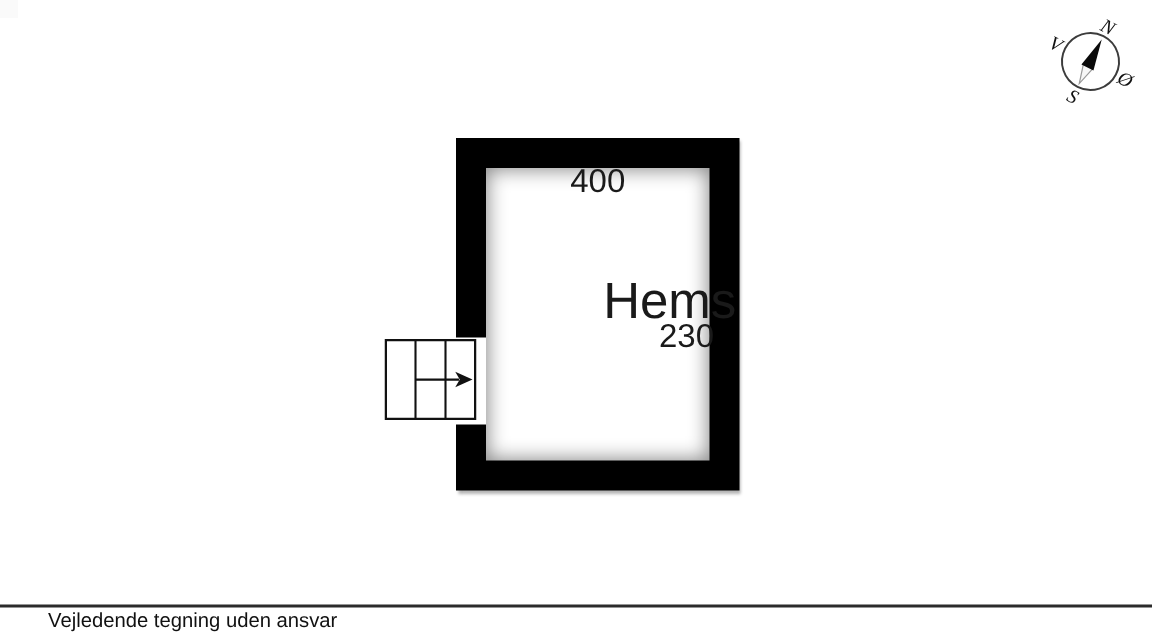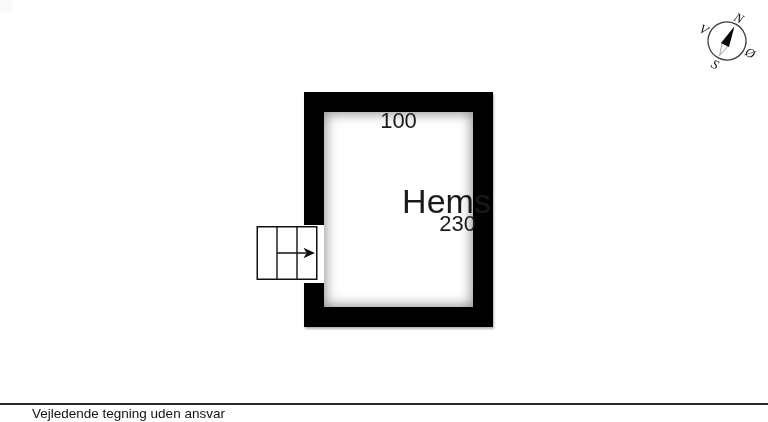--- a/index.html
+++ b/index.html
@@ -83,21 +83,21 @@
 
 <div class="canvas">
 
   <div class="abs artifact"></div>
 
   <div class="abs plan-outer">
     <div class="plan-inner"></div>
     <div class="wall-opening"></div>
   </div>
 
-  <div class="abs dim-top">100</div>
+  <div class="abs dim-top">400</div>
   <div class="abs room-label">Hems</div>
   <div class="abs dim-right">230</div>
 
   <svg class="abs stairs-svg" width="64" height="60" viewBox="0 0 64 60">
     <rect x="1.25" y="2.75" width="59.5" height="52.5" fill="#ffffff" stroke="#111111" stroke-width="1.5"></rect>
     <line x1="21" y1="2.75" x2="21" y2="55.25" stroke="#111111" stroke-width="1.4"></line>
     <line x1="41" y1="2.75" x2="41" y2="55.25" stroke="#111111" stroke-width="1.4"></line>
     <line x1="21" y1="29" x2="50" y2="29" stroke="#111111" stroke-width="1.5"></line>
     <polygon points="59,29 47.5,23.8 50.5,29 47.5,34.2" fill="#111111"></polygon>
   </svg>

